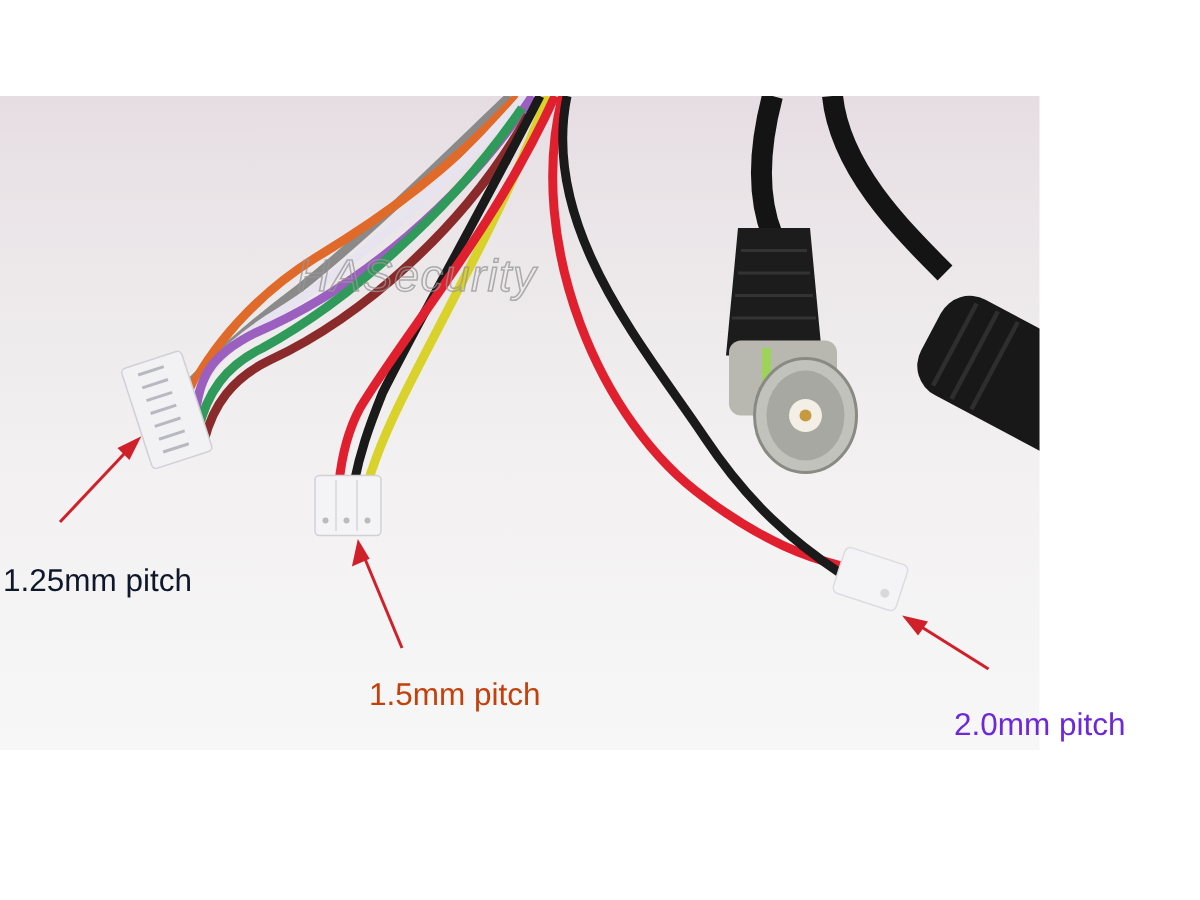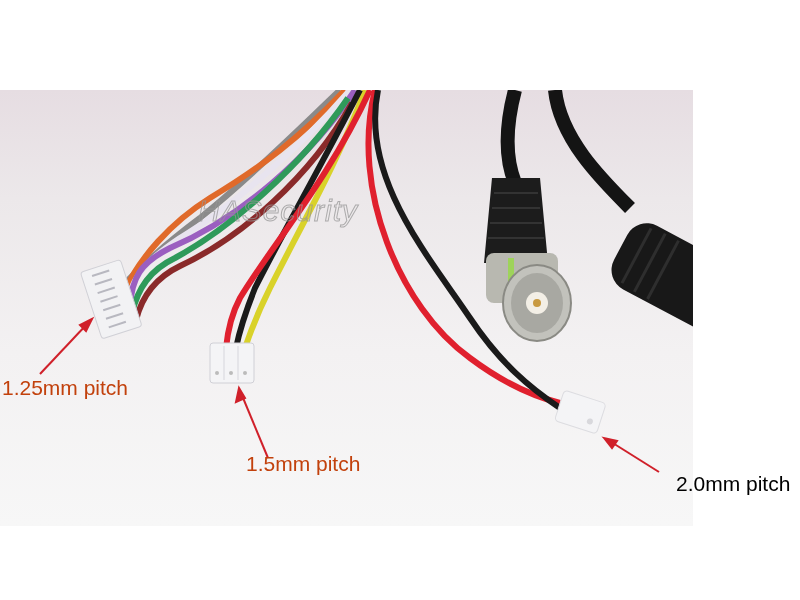--- a/index.html
+++ b/index.html
@@ -1,17 +1,17 @@
 <!DOCTYPE html>
 <html><head>
 <meta charset="utf-8">
 <style>
   html, body { margin:0; padding:0; background:#ffffff; }
   body { width:800px; height:600px; position:relative; overflow:hidden; font-family:"Liberation Sans", sans-serif; }
-  .photo { position:absolute; left:0; top:90px; width:693px; height:436px;
+  .photo { position:absolute; left:0; top:64px; width:693px; height:436px;
     background: linear-gradient(180deg, #e6dde2 0%, #ece8ea 25%, #f3f1f2 60%, #f7f7f7 100%); overflow:hidden; }
   .photo svg { position:absolute; left:0; top:0; }
   .label { position:absolute; font-size:21px; white-space:nowrap; }
   .watermark { position:absolute; font-size:30px; font-style:italic; color:transparent;
     -webkit-text-stroke:1px rgba(150,150,150,0.75); letter-spacing:1px; }
 </style>
 </head>
 <body>
 
 <div class="photo">
@@ -101,15 +101,15 @@
       <line x1="268" y1="450" x2="241" y2="385"></line>
         <polygon points="239,380 236,394 245,390"></polygon>
       <line x1="659" y1="464" x2="608" y2="432"></line>
         <polygon points="604,430 612,440 617,433"></polygon>
     </g>
   </svg>
 
   <div class="watermark" style="left:198px; top:104px;">HASecurity</div>
 </div>
 
-<div class="label" style="left:2px; top:376px; color:#c2410c;">1.25mm pitch</div>
+<div class="label" style="left:2px; top:376px; color:#0f172a;">1.25mm pitch</div>
 <div class="label" style="left:246px; top:452px; color:#c2410c;">1.5mm pitch</div>
-<div class="label" style="left:636px; top:472px; color:#000000;margin-left:40px;">2.0mm pitch</div>
+<div class="label" style="left:636px; top:472px; color:#6d28d9;">2.0mm pitch</div>
 
 </body></html>

